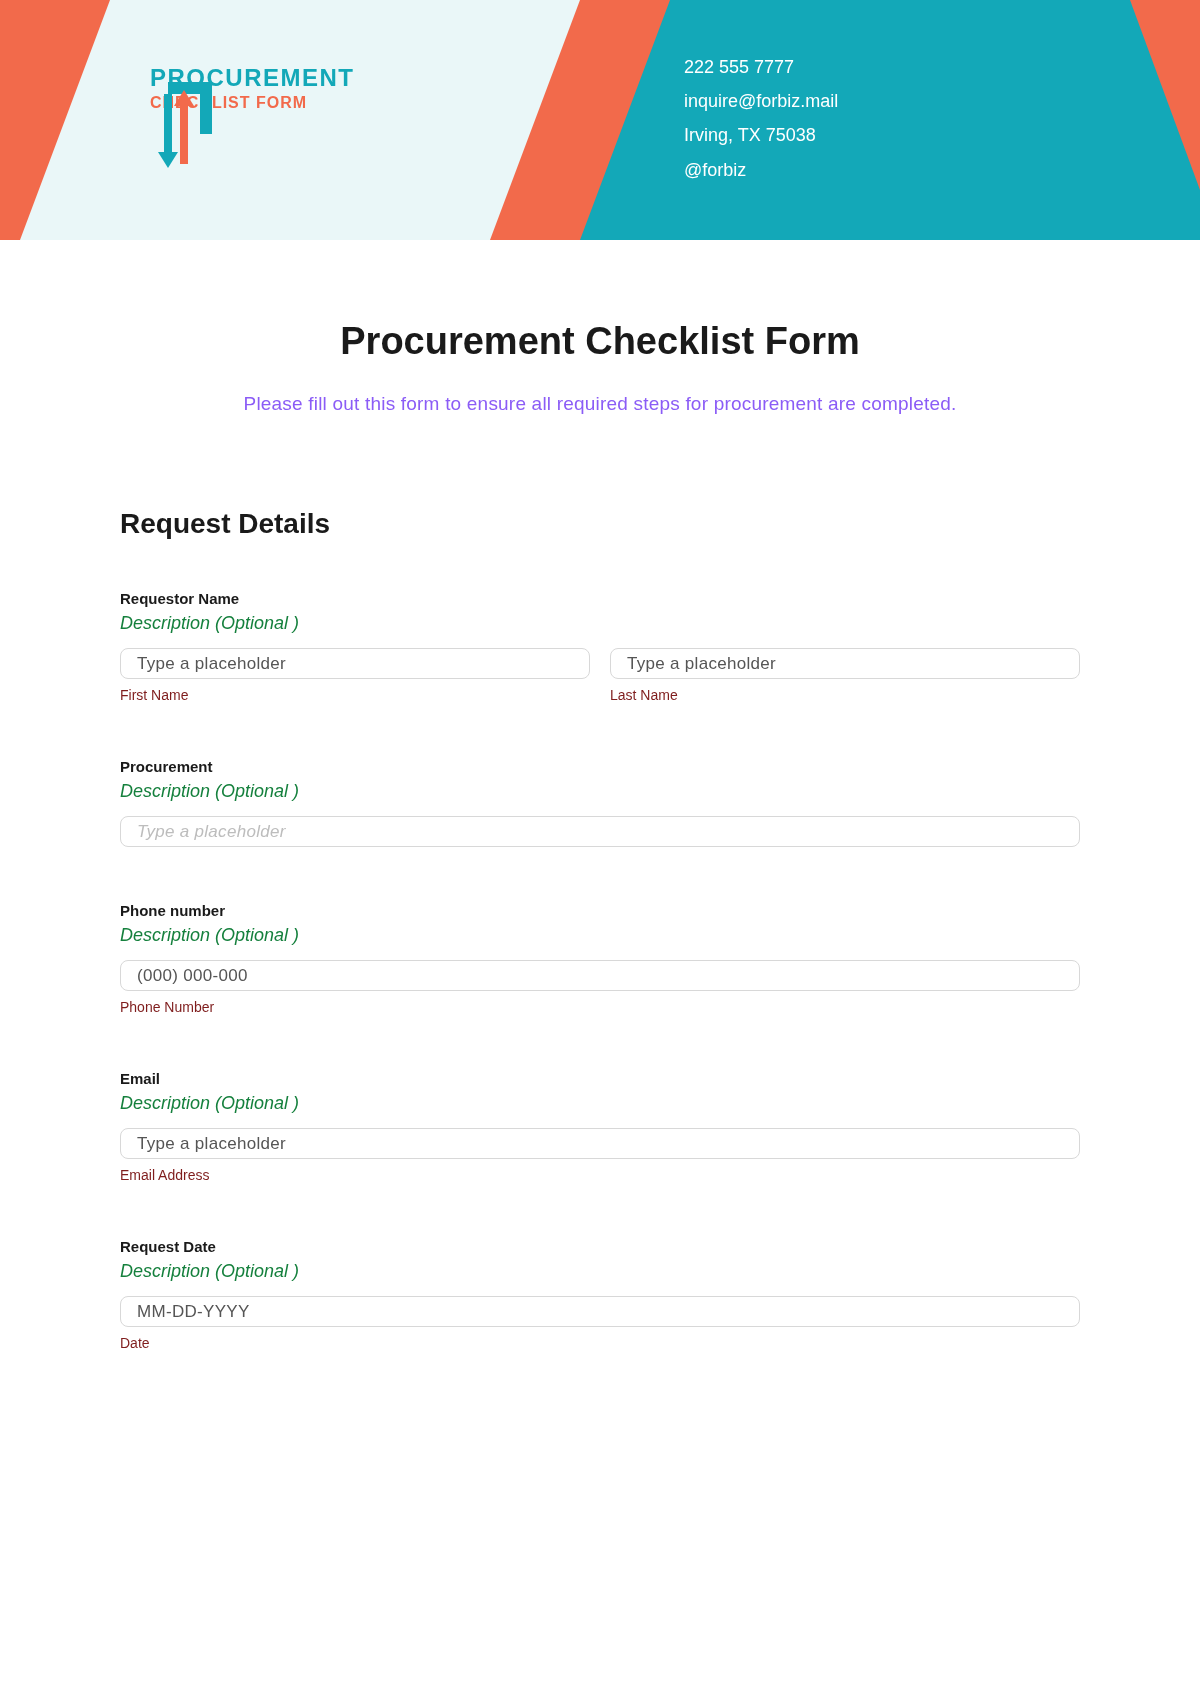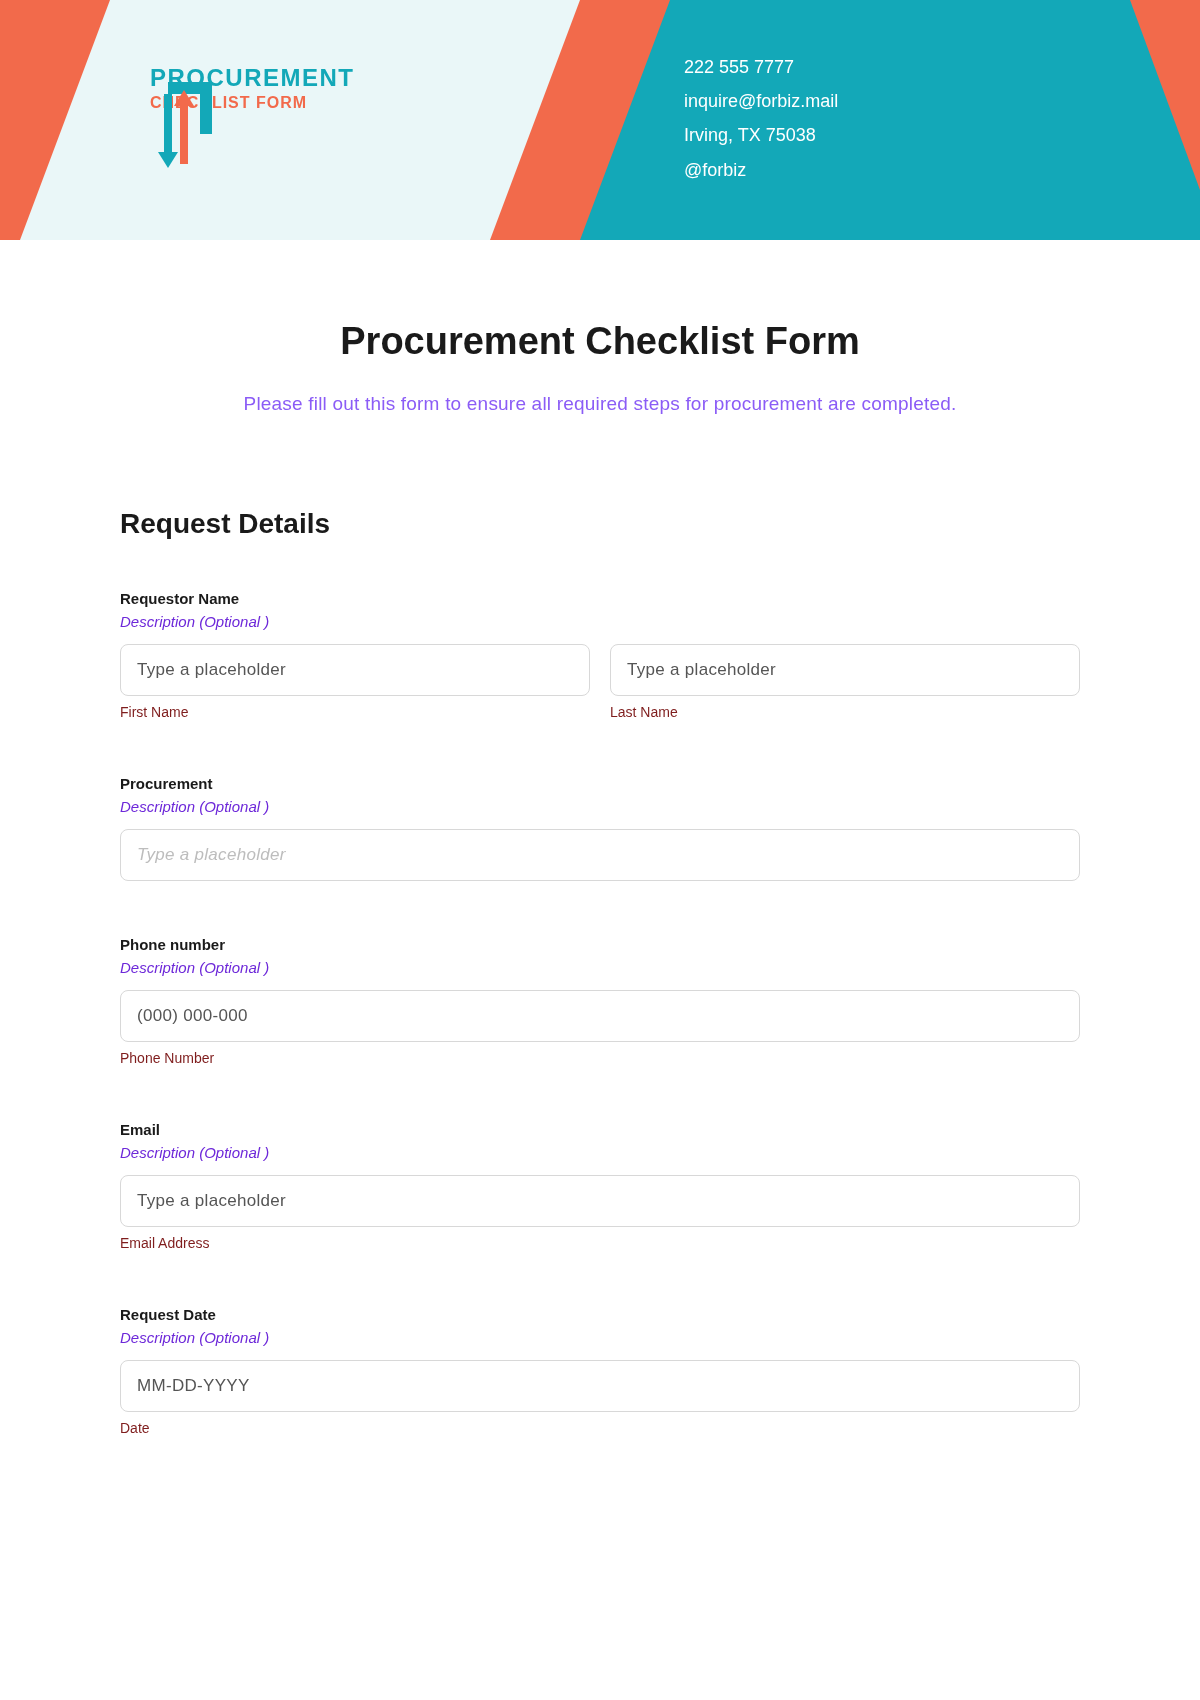--- a/index.html
+++ b/index.html
@@ -73,30 +73,30 @@
     margin-bottom: 50px;
   }
   .field-group { margin-bottom: 55px; }
   .field-label {
     font-size: 15px;
     font-weight: 700;
     color: #1a1a1a;
     margin-bottom: 6px;
   }
   .field-desc {
-    font-size: 15px;
+    font-size: 18px;
     font-style: italic;
-    color: #6d28d9;
+    color: #15803d;
     margin-bottom: 14px;
   }
   .row { display: flex; gap: 20px; }
   .col { flex: 1; }
   input.text-input {
     width: 100%;
-    height: 52px;
+    height: 31px;
     border: 1px solid #d8d8d8;
     border-radius: 8px;
     padding: 0 16px;
     font-size: 17px;
     color: #333;
     font-family: inherit;
     outline: none;
   }
   input.text-input::placeholder {
     color: #555;

